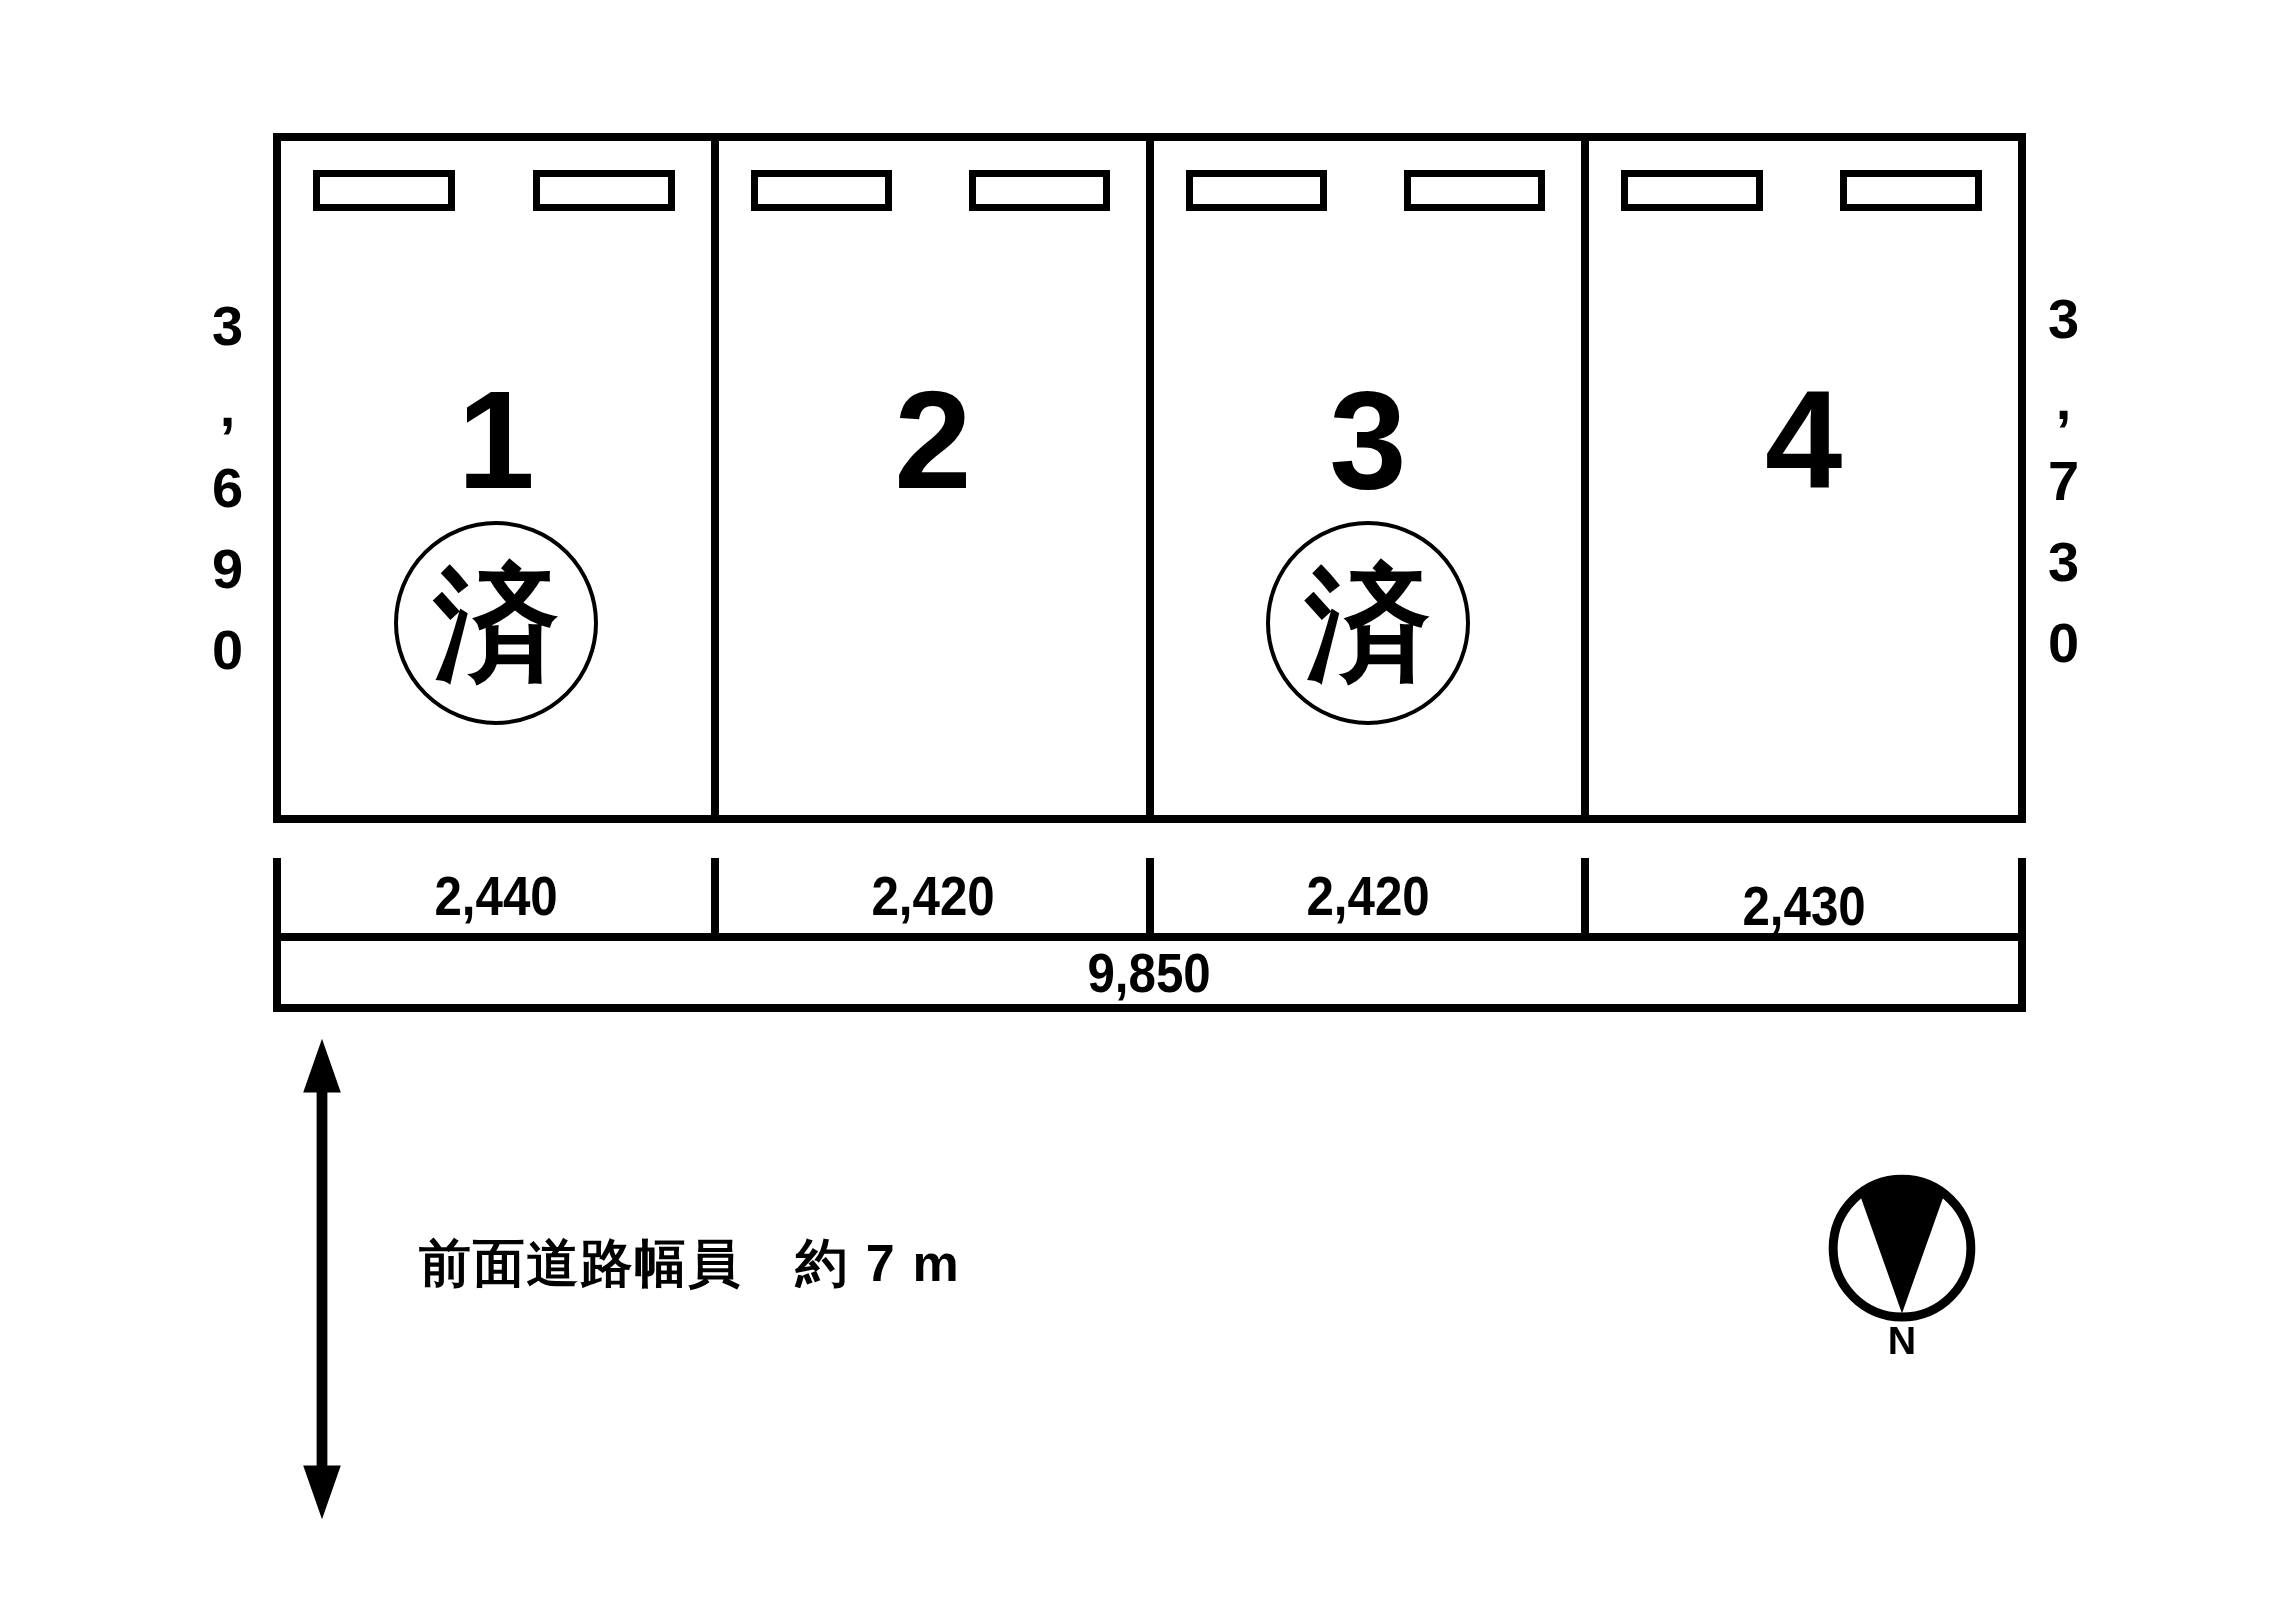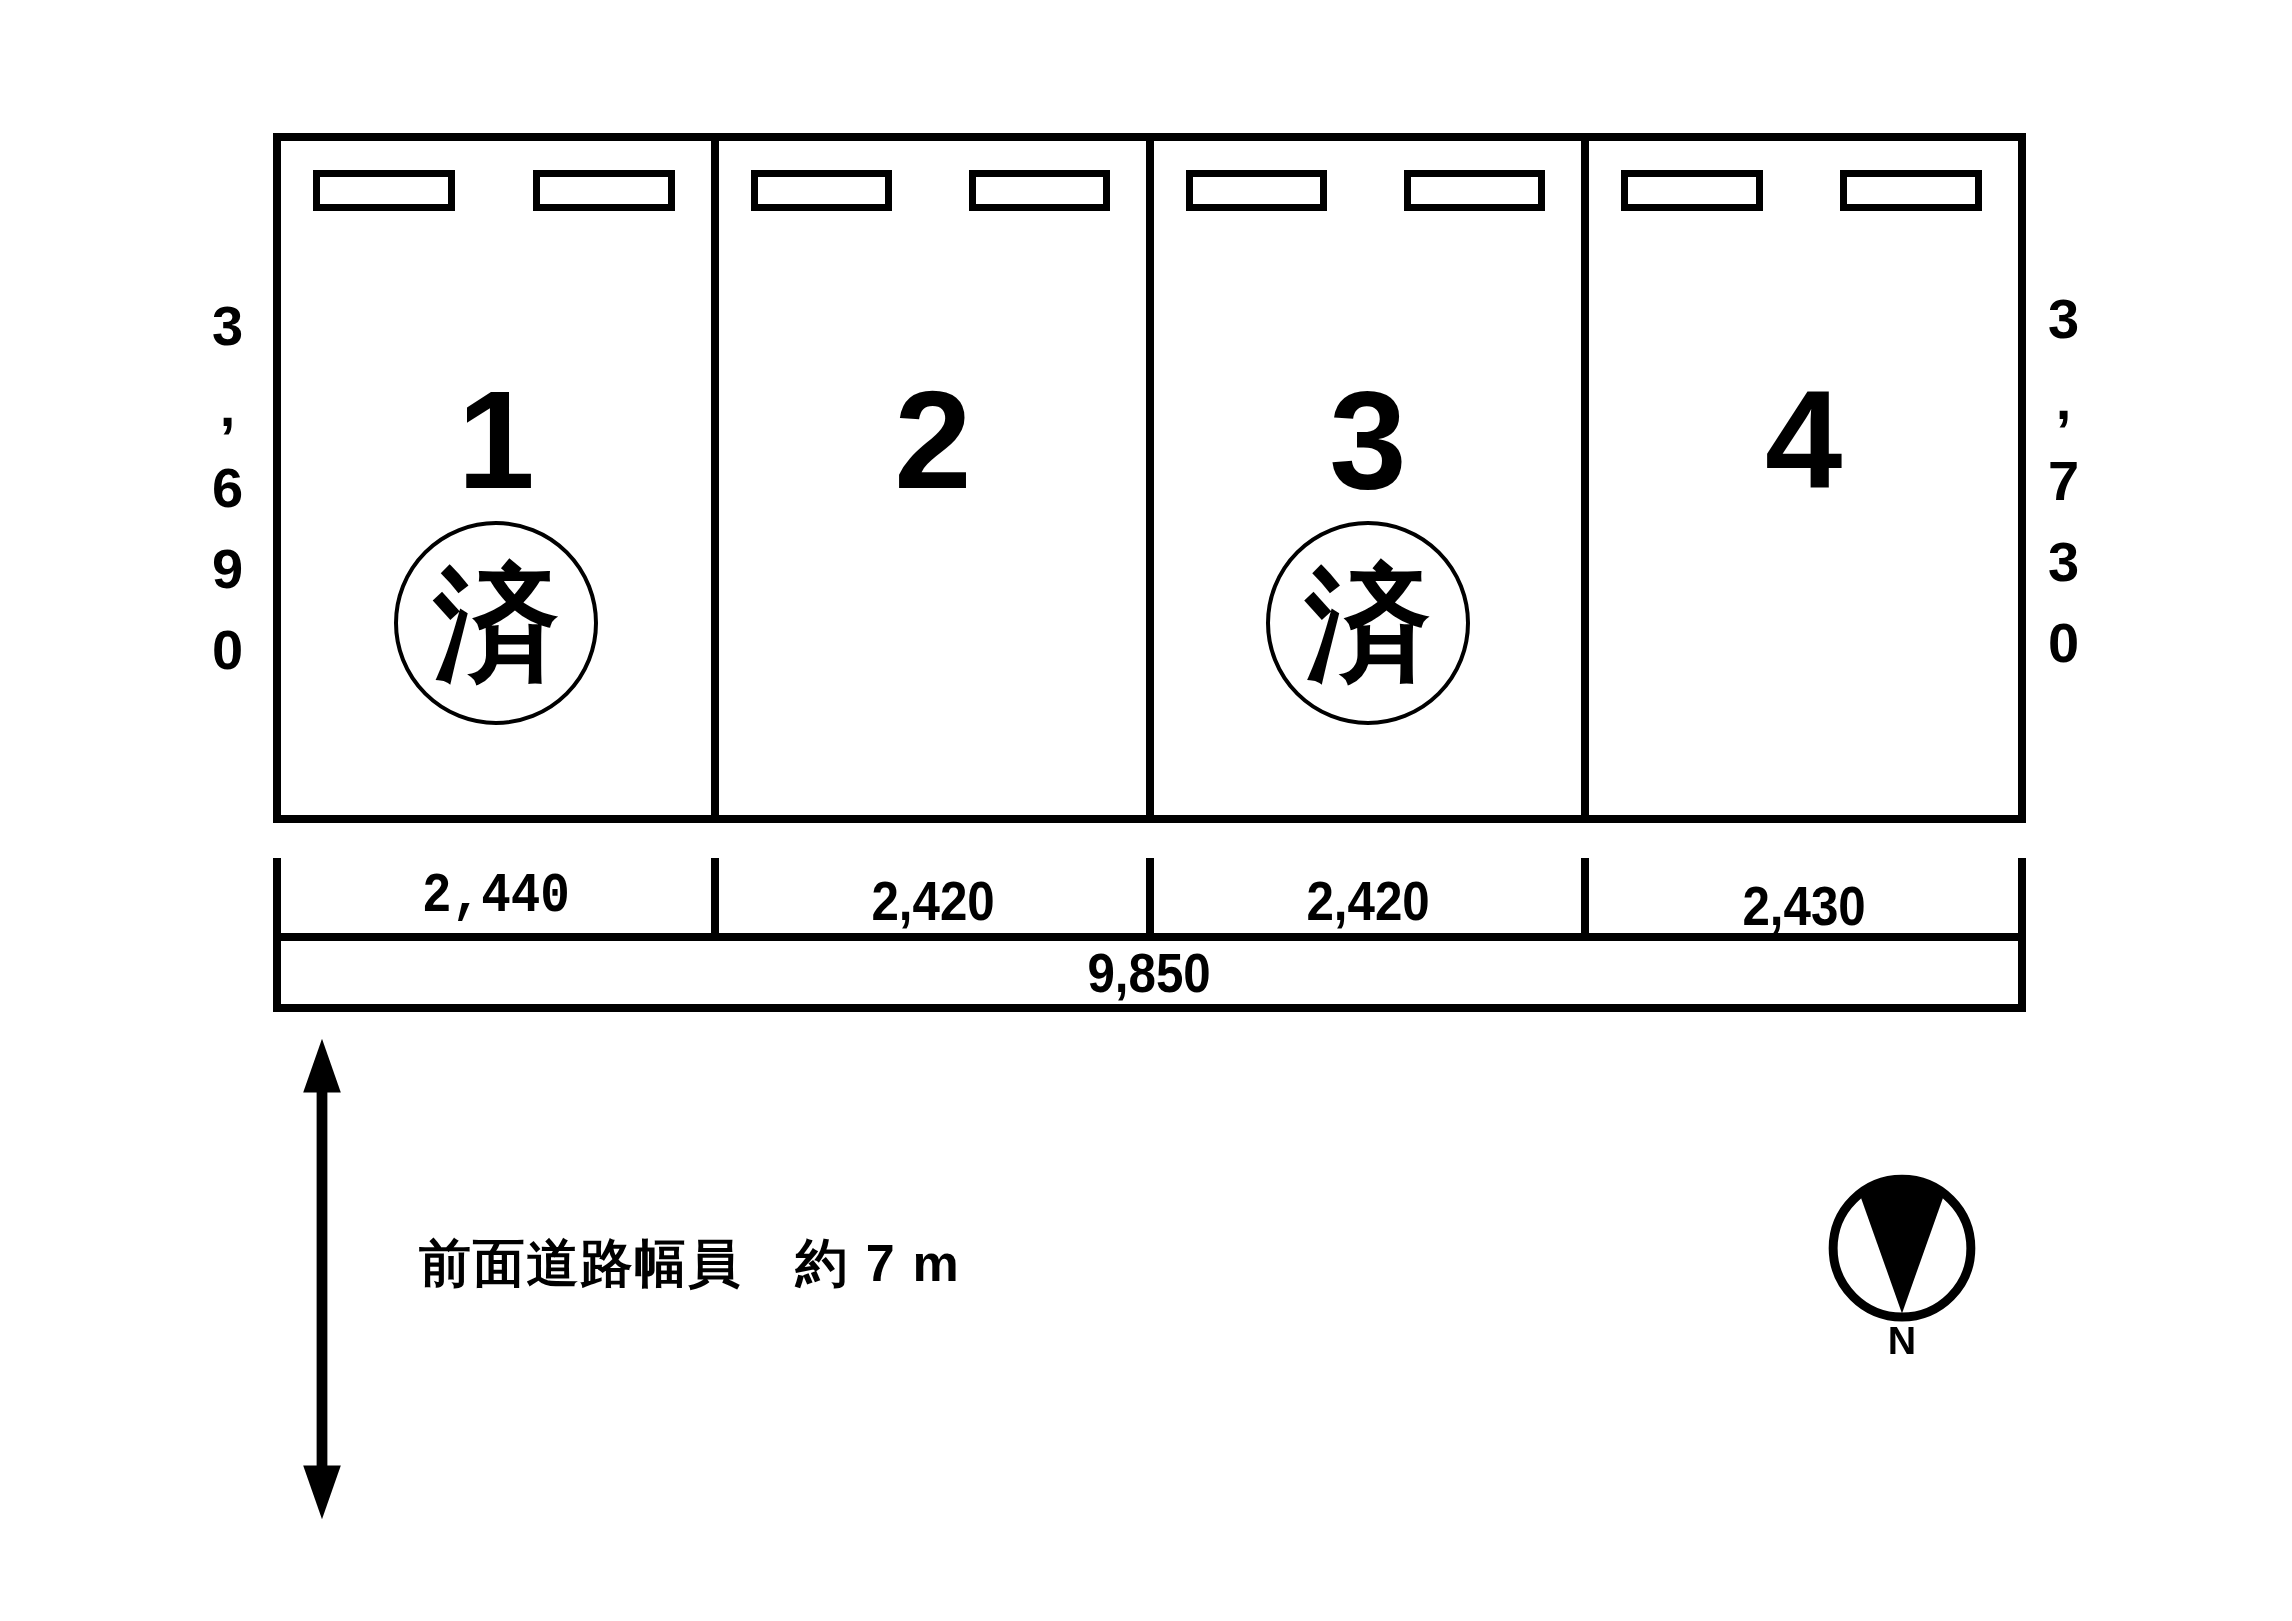--- a/index.html
+++ b/index.html
@@ -54,22 +54,22 @@
   .dims{position:absolute;left:273px;top:858px;width:1753px;box-sizing:border-box;}
   .dim-row{
     display:flex;height:75px;box-sizing:border-box;
     border-left:8px solid #000;border-right:8px solid #000;
   }
   .dim-cell{
     display:flex;align-items:center;justify-content:center;box-sizing:border-box;
     font-size:56px;font-weight:bold;border-right:8px solid #000;
   }
   .dim-cell:last-child{border-right:none;margin-top:20px;}
-  .dim-cell.w2440{flex:2440;font-family:Liberation Mono, monospace;}
-  .dim-cell.w2420{flex:2420;align-items:flex-end;}
+  .dim-cell.w2440{flex:2440;}
+  .dim-cell.w2420{flex:2420;}
   .dim-cell.w2430{flex:2430;}
   .dim-total{
     height:79px;border:8px solid #000;box-sizing:border-box;
     display:flex;align-items:center;justify-content:center;
     font-size:56px;font-weight:bold;background:#fff;text-align:right;
   }
   .cond{display:inline-block;transform:scaleX(0.88);}
 
   
   .arrow-svg{position:absolute;left:295px;top:1037px;}

